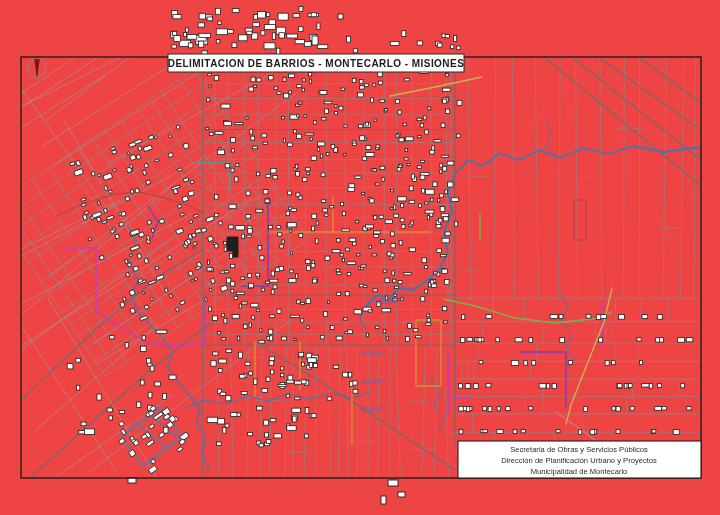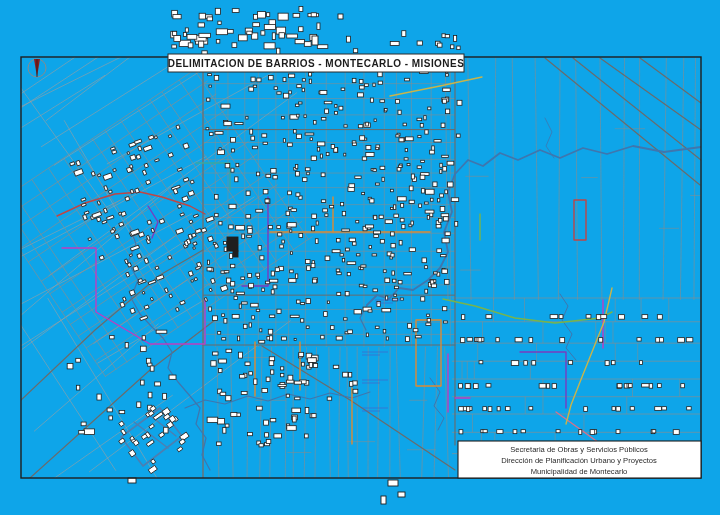--- a/index.html
+++ b/index.html
@@ -1,16 +1,16 @@
 <!DOCTYPE html>
 <html><head>
 <meta charset="utf-8">
 <style>
   html,body{margin:0;padding:0;background:#ffffff;}
-  #page{position:relative;width:720px;height:515px;background:#0ea5e9;overflow:hidden;
+  #page{position:relative;width:720px;height:515px;background:#ef4444;overflow:hidden;
         font-family:"Liberation Sans", sans-serif;}
   svg{display:block;}
   .map-title{font-family:"Liberation Sans", sans-serif;font-size:10px;font-weight:bold;
              letter-spacing:.45px;fill:#1b1b1b;}
   .block-line{font-family:"Liberation Sans", sans-serif;font-size:7.6px;fill:#2a2a2a;}
 </style>
 </head>
 <body>
 
 <div id="page">

